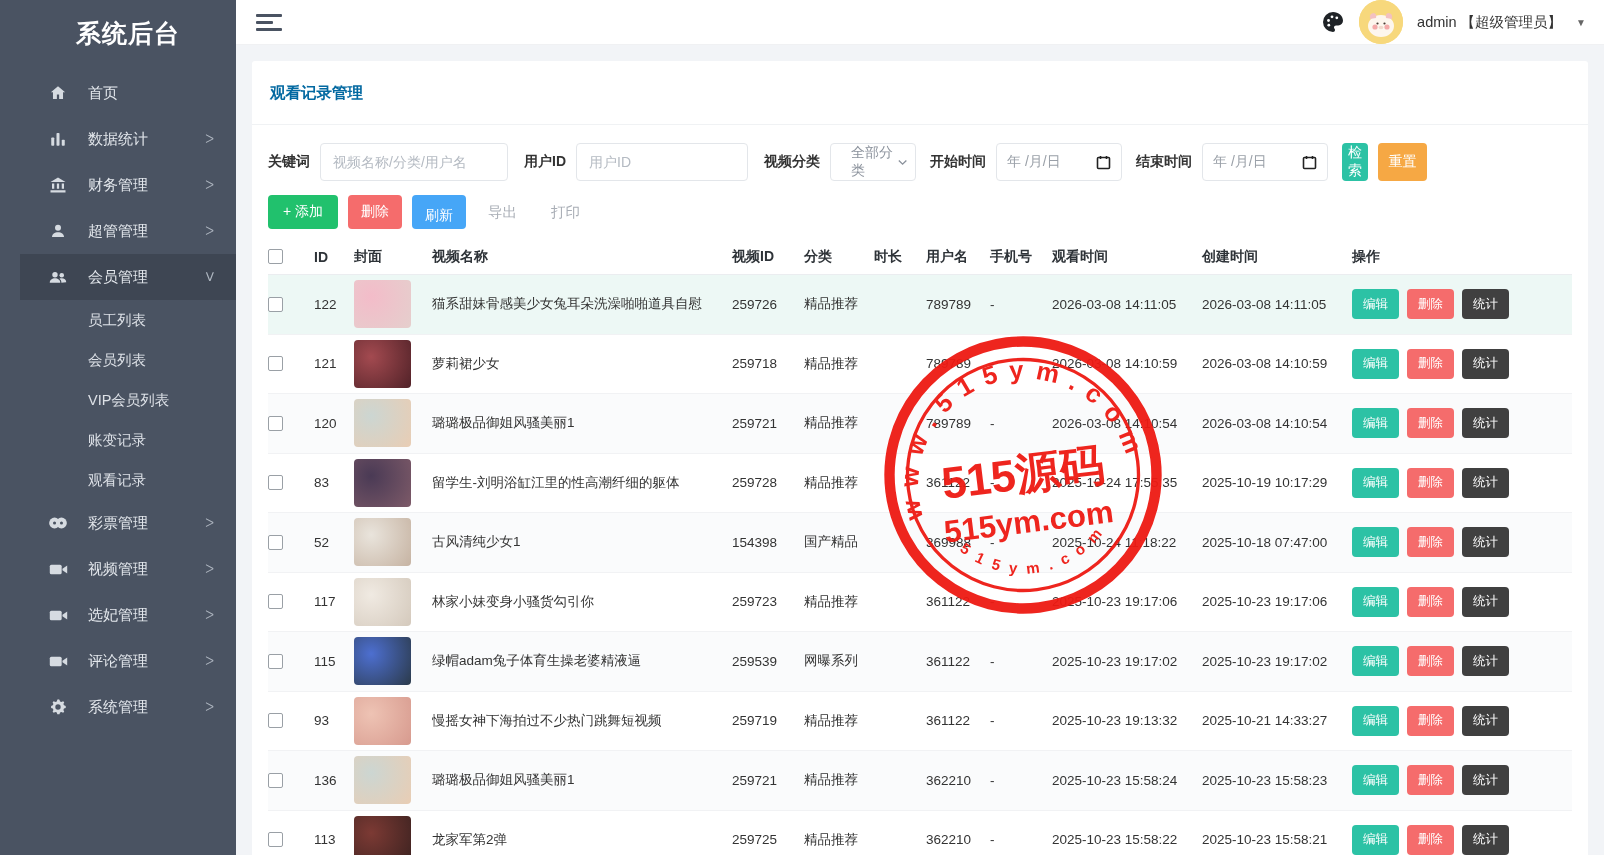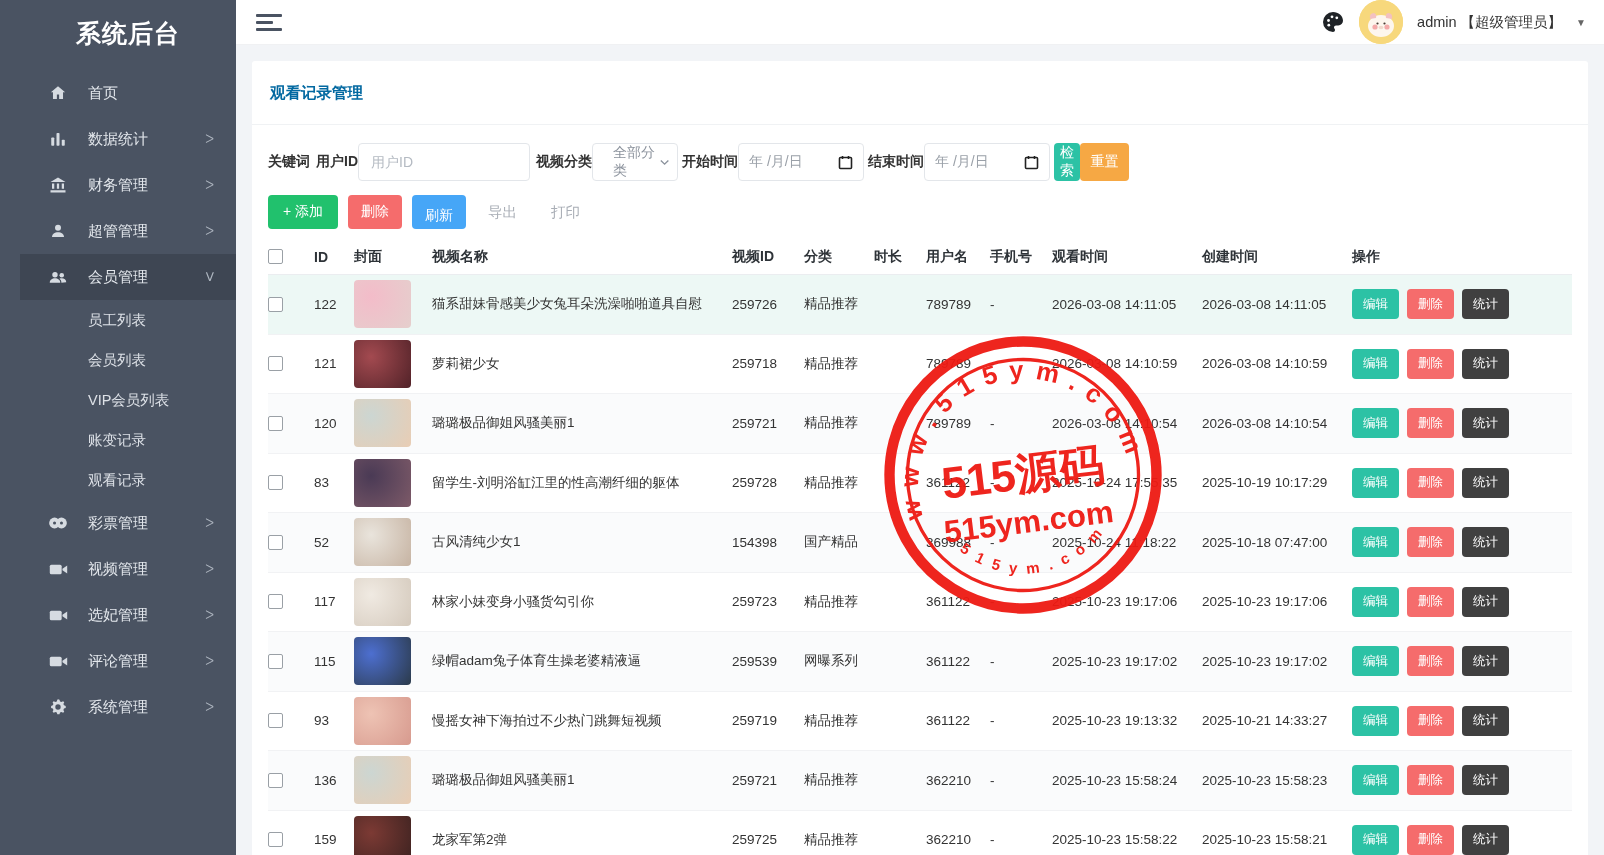--- a/index.html
+++ b/index.html
@@ -28,21 +28,21 @@
   .avatar { width:44px; height:44px; border-radius:50%; background:#f7d87c; overflow:hidden; cursor:pointer; }
   .admin-name { font-size:14.5px; color:#333; cursor:pointer; }
   .caret { font-size:10px; color:#666; cursor:pointer; }
 
   .content { flex:1; padding:16px; position:relative; }
   .card { background:#fff; border-radius:3px; min-height:800px; padding:0 16px; }
   .card-title { font-size:15.5px; font-weight:bold; color:#0369a1; padding:22px 0 20px 2px; }
   .card-divider { height:1px; background:#f0f2f4; margin:0 -16px; }
 
   
-  .filters { display:flex; align-items:center; padding-top:18px; flex-wrap:nowrap; }
+  .filters { display:flex; align-items:center; padding-top:18px; gap:10px; flex-wrap:nowrap; }
   .f-label { font-size:14px; font-weight:bold; color:#333; white-space:nowrap; }
   .f-input { height:38px; border:1px solid #e3e6ea; border-radius:4px; padding:0 12px; font-size:14px; color:#333; background:#fff; }
   .f-input::placeholder { color:#b4bac2; }
   .kw { width:188px; }
   .uid { width:172px; }
   .select { width:86px; height:38px; border:1px solid #e3e6ea; border-radius:4px; display:flex; align-items:center; justify-content:space-between; padding:0 8px 0 20px; font-size:14px; color:#8b929c; cursor:pointer; background:#fff; }
   .date { width:126px; height:38px; border:1px solid #e3e6ea; border-radius:4px; display:flex; align-items:center; justify-content:space-between; padding:0 10px; font-size:14px; color:#9aa0a8; cursor:pointer; background:#fff;text-align:right; }
   .btn { border:none; border-radius:4px; color:#fff; font-size:14px; cursor:pointer; }
   .btn-search { width:26px; height:38px; background:#2cc2a5; }
   .btn-reset  { width:49px; height:38px; background:#f6a844; }
@@ -226,20 +226,21 @@
       </div>
     </div>
 
     <div class="content">
       <div class="card">
         <div class="card-title">观看记录管理</div>
         <div class="card-divider"></div>
 
         <div class="filters">
           <span class="f-label">关键词</span>
+          <input class="f-input kw" placeholder="视频名称/分类/用户名" style="">
           <span class="f-label" style="margin-left:6px">用户ID</span>
           <input class="f-input uid" placeholder="用户ID" style="">
           <span class="f-label" style="margin-left:6px">视频分类</span>
           <div class="select">
             <span>全部分类</span>
             <svg width="11" height="7" viewBox="0 0 11 7">
                 <path d="M1 1l4.5 4.5L10 1" stroke="#8b929c" stroke-width="1.6" fill="none"></path>
               </svg>
           </div>
           <span class="f-label" style="margin-left:4px">开始时间</span>
@@ -442,21 +443,21 @@
               <span>2025-10-23 15:58:24</span>
               <span>2025-10-23 15:58:23</span>
               <span class="ops">
                 <button class="op op-edit">编辑</button>
                 <button class="op op-del">删除</button>
                 <button class="op op-stat">统计</button>
               </span>
             </div>
             <div class="trow">
               <span class="cb"></span>
-              <span>159</span>
+              <span>113</span>
               <span class="cover" style="background:radial-gradient(circle at 30% 35%, #7c3a34, #3c2220)"></span>
               <span class="vname">龙家军第2弹</span>
               <span>259725</span>
               <span>精品推荐</span>
               <span></span>
               <span>362210</span>
               <span>-</span>
               <span>2025-10-23 15:58:22</span>
               <span>2025-10-23 15:58:21</span>
               <span class="ops">

